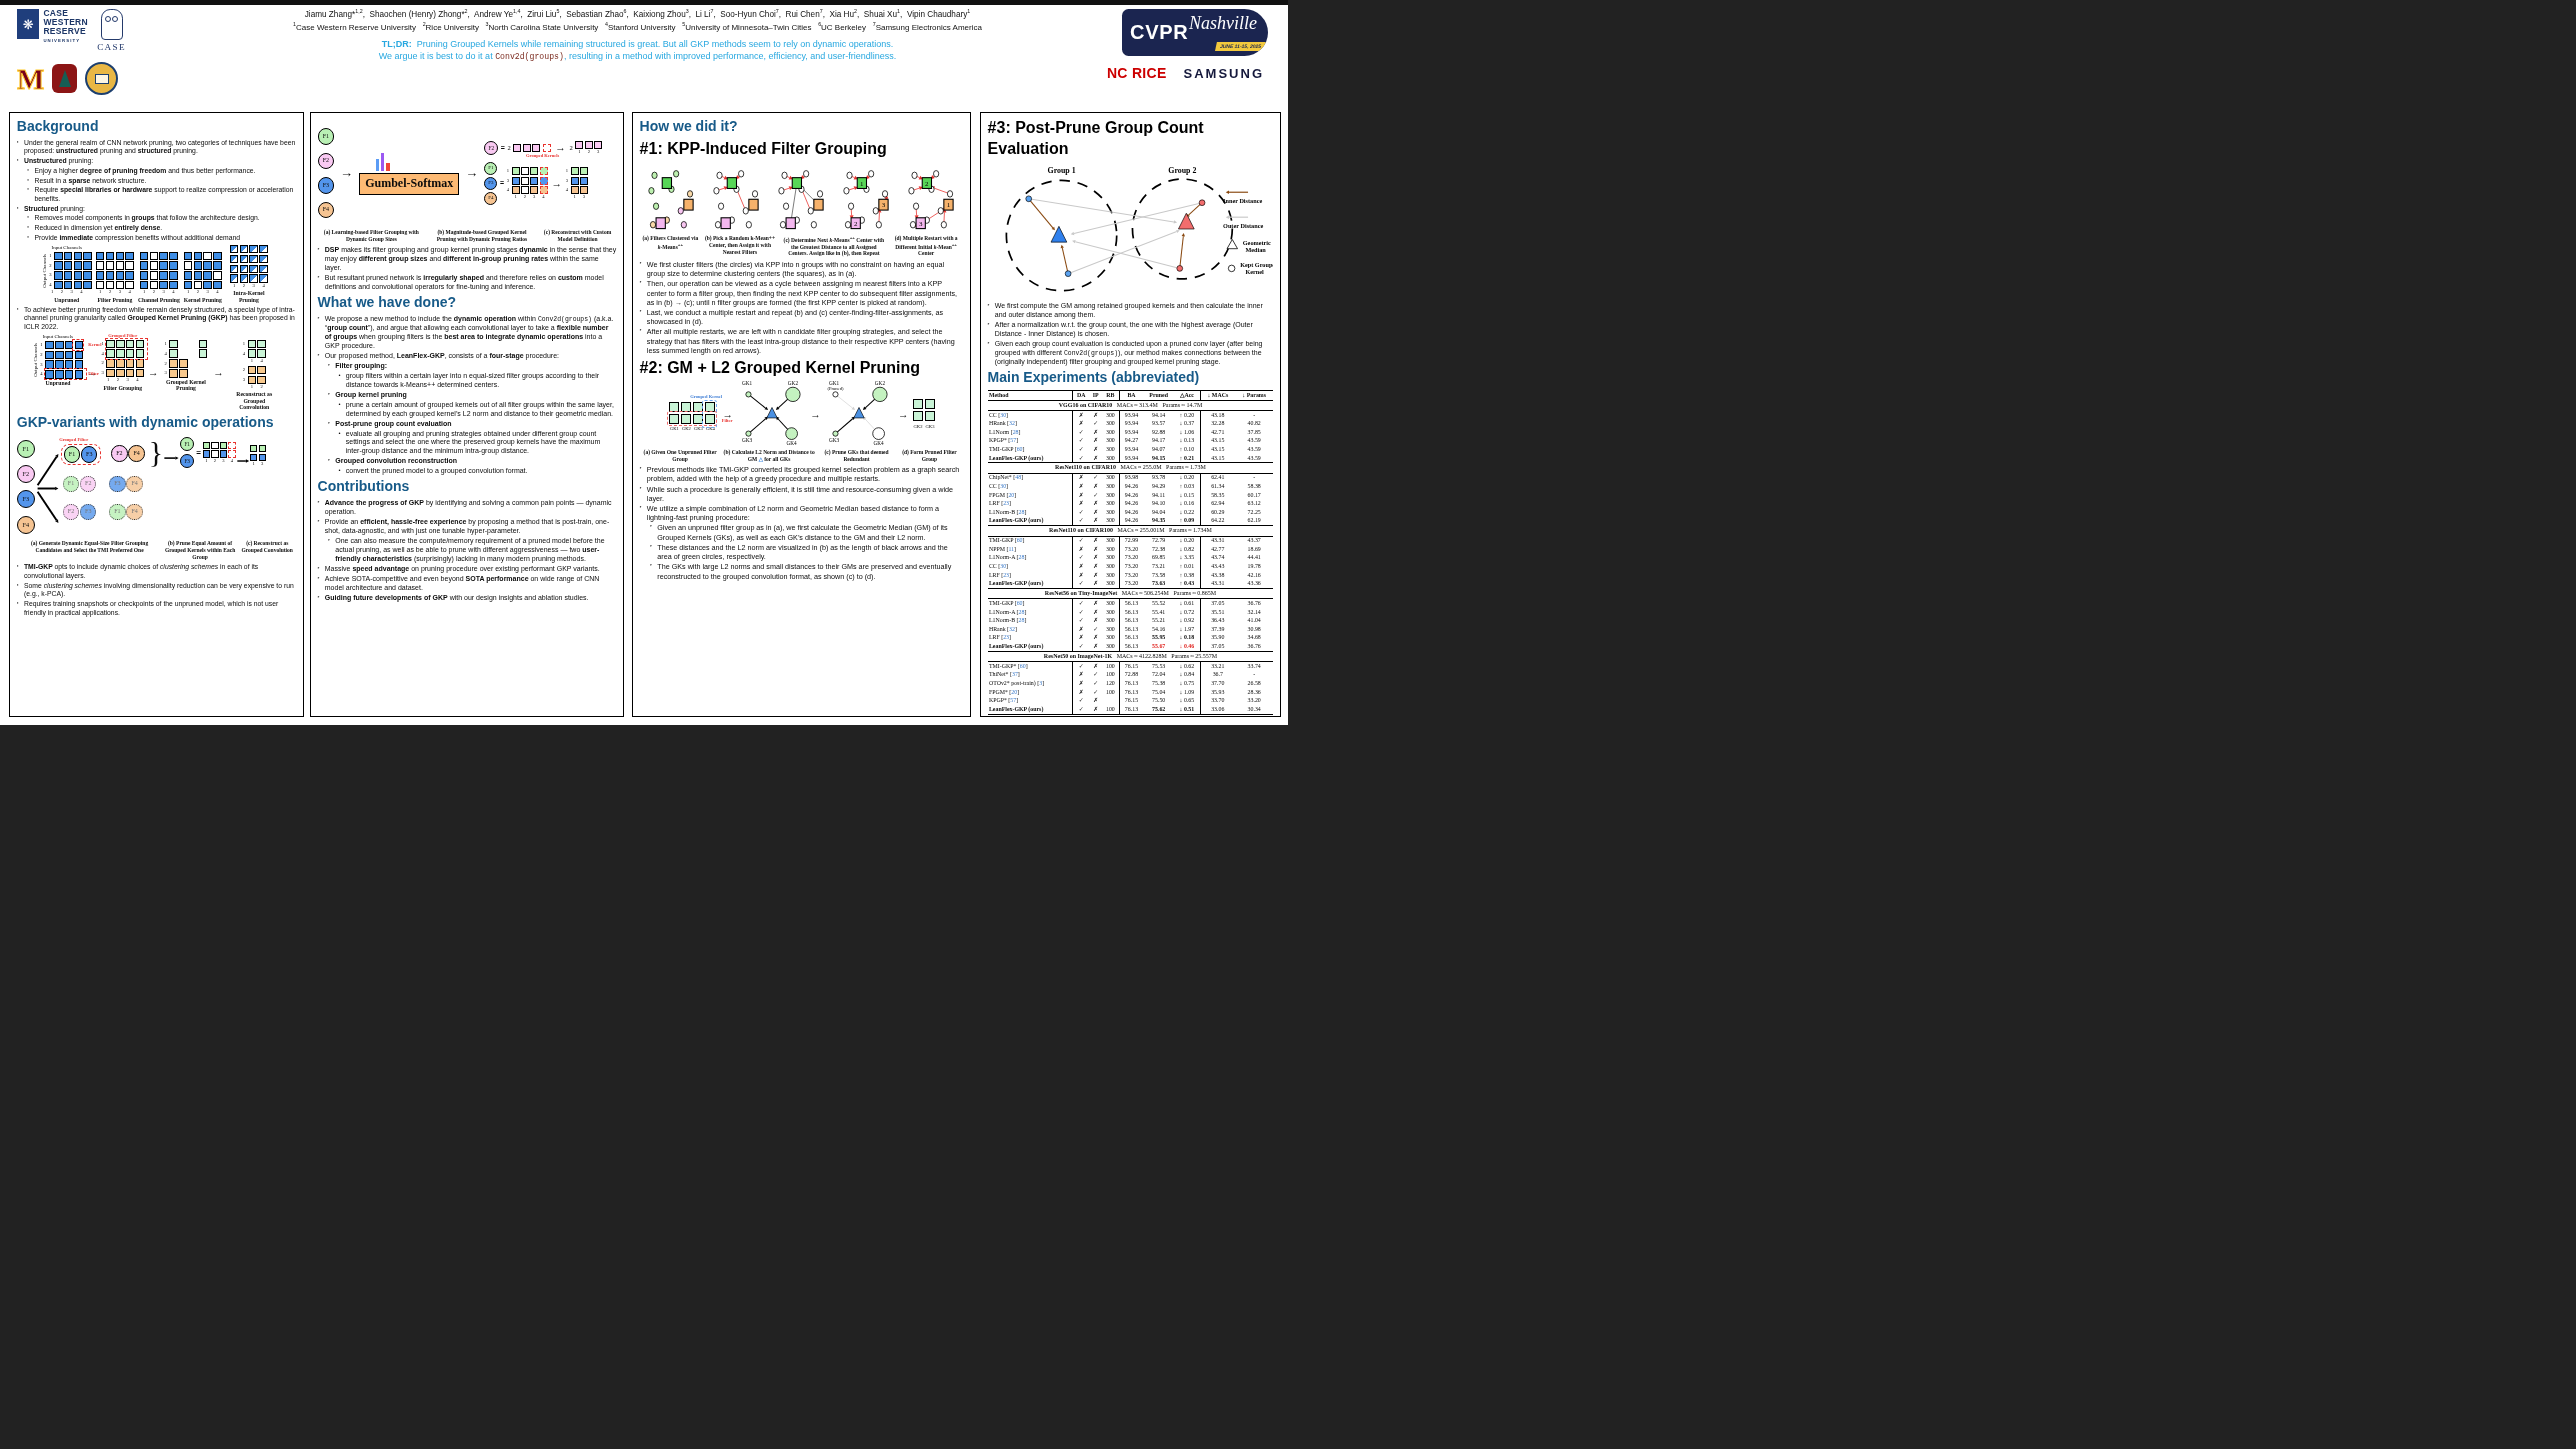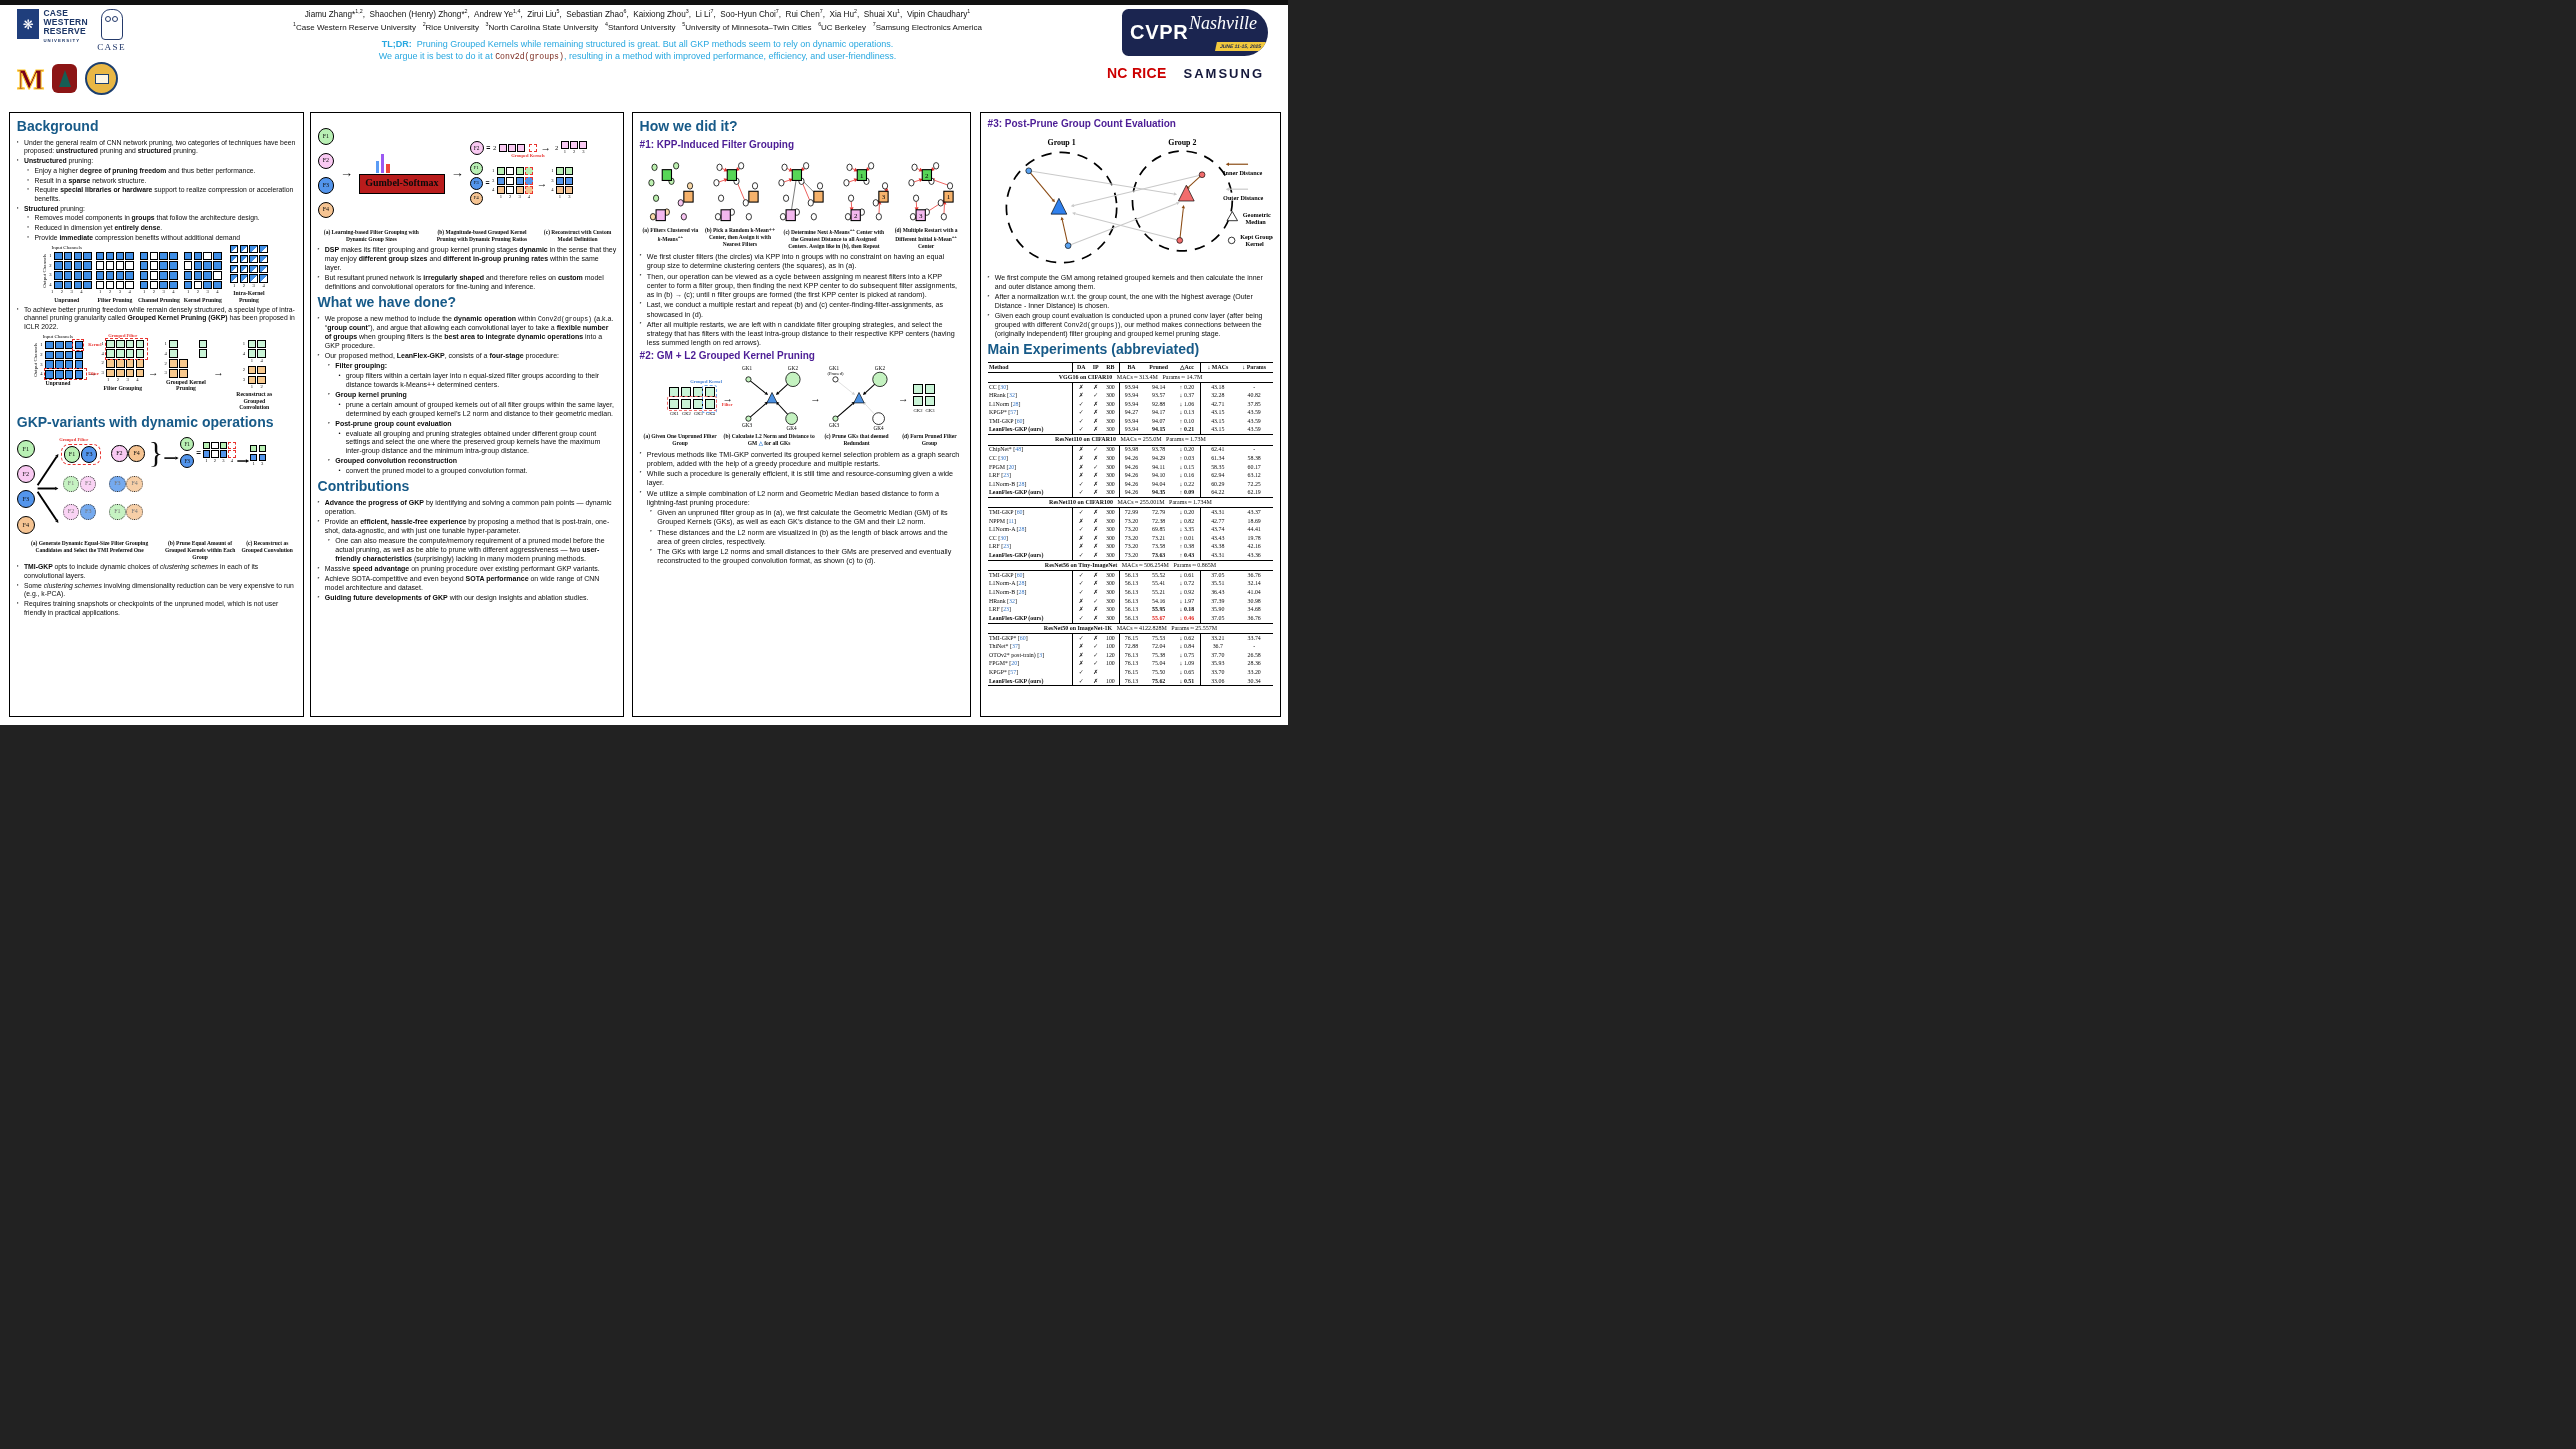--- a/index.html
+++ b/index.html
@@ -40,21 +40,21 @@
   .ncstate{color:#cc0000;font-weight:800;font-size:14px;letter-spacing:0.3px;}
   .samsung{color:#15193c;font-weight:800;font-size:13px;letter-spacing:2px;}
   
   main{position:absolute;left:0;top:112px;right:0;bottom:8px;}
   .col{position:absolute;top:0;bottom:0;border:1.3px solid #000;background:#fff;box-sizing:border-box;padding:2.6px 6.6px 2.6px 6.6px;overflow:hidden;}
   .col1{left:9.2px;width:295px;font-size:6.8px;line-height:1.28;}
   .col2{left:310px;width:314px;font-size:7px;line-height:1.28;}
   .col3{left:632px;width:339px;font-size:7.2px;line-height:1.28;}
   .col4{left:980px;width:301px;font-size:7px;line-height:1.28;}
   h2{font-size:14px;font-weight:800;color:#175a88;margin:2px 0 3.3px;}
-  h3{font-size:10px;font-weight:800;color:#4c1d95;margin:2.6px 0 3.3px;}
+  h3{font-size:16px;font-weight:800;color:#000000;margin:2.6px 0 3.3px;}
   .b-item{display:flex;margin:1px 0;}
   .b-item.lvl1{padding-left:10.5px;}
   .b-item.lvl2{padding-left:21px;}
   .b-marker{flex:0 0 7.2px;font-size:.82em;}
   .b-text code{font-family:"Liberation Mono",monospace;font-size:.92em;}
   
   .fig{margin:2.6px 0;}
   .caps{display:flex;margin-top:1.3px;}
   .cap{font-family:"Liberation Serif",serif;font-weight:700;font-size:5.5px;text-align:center;line-height:1.25;padding:0 2px;box-sizing:border-box;}
   .mgp{display:flex;flex-direction:column;align-items:center;}
@@ -65,21 +65,21 @@
   .cell.hid{visibility:hidden;}
   .mg-nums{display:grid;gap:1.3px;font-family:"Liberation Serif",serif;font-size:4.6px;text-align:center;}
   .mg-label{font-family:"Liberation Serif",serif;font-weight:700;font-size:5.7px;text-align:center;margin-top:1.3px;line-height:1.15;}
   .axis-top{font-family:"Liberation Serif",serif;font-size:5px;text-align:center;}
   .axis-side{font-family:"Liberation Serif",serif;font-size:5px;writing-mode:vertical-rl;transform:rotate(180deg);align-self:center;}
   .rowlab{font-family:"Liberation Serif",serif;font-size:4.6px;display:grid;gap:1.3px;align-items:center;justify-items:end;padding-right:1.3px;}
   .figarrow{font-size:10.5px;font-weight:700;align-self:center;margin:0 1.3px;}
   .redlab{color:#e8322e;font-family:"Liberation Serif",serif;font-weight:700;font-size:4.5px;line-height:1;}
   .bluelab{color:#3b7bd4;font-family:"Liberation Serif",serif;font-weight:700;font-size:4.5px;line-height:1;}
   .fcirc{border:0.8px solid #000;border-radius:50%;display:flex;align-items:center;justify-content:center;font-family:"Liberation Serif",serif;}
-  .gum-box{border:1.1px solid #000;font-family:"Liberation Serif",serif;font-weight:700;font-size:10px;padding:2.6px 5.3px;background:#b91c1c;white-space:nowrap;}
+  .gum-box{border:1.1px solid #000;font-family:"Liberation Serif",serif;font-weight:700;font-size:12px;padding:2.6px 5.3px;background:#fdba74;white-space:nowrap;}
   .bars{display:flex;align-items:flex-end;gap:2px;height:20px;margin-left:17px;margin-bottom:1.3px;}
   .bars div{width:3.3px;}
   
   .exp-table{border-collapse:collapse;font-family:"Liberation Serif",serif;font-size:5.9px;width:100%;margin-top:1.3px;}
   .exp-table td,.exp-table th{padding:0.7px 1.3px;text-align:center;line-height:1.22;}
   .exp-table th{border-top:1.1px solid #000;border-bottom:0.8px solid #000;font-weight:700;}
   .exp-table td.m{text-align:left;white-space:nowrap;}
   .exp-table .vl{border-left:0.7px solid #000;}
   .exp-table .sec td{border-top:0.9px solid #000;border-bottom:0.8px solid #000;font-size:6px;padding:1px 0;}
   .exp-table .sec b{font-weight:700;}

